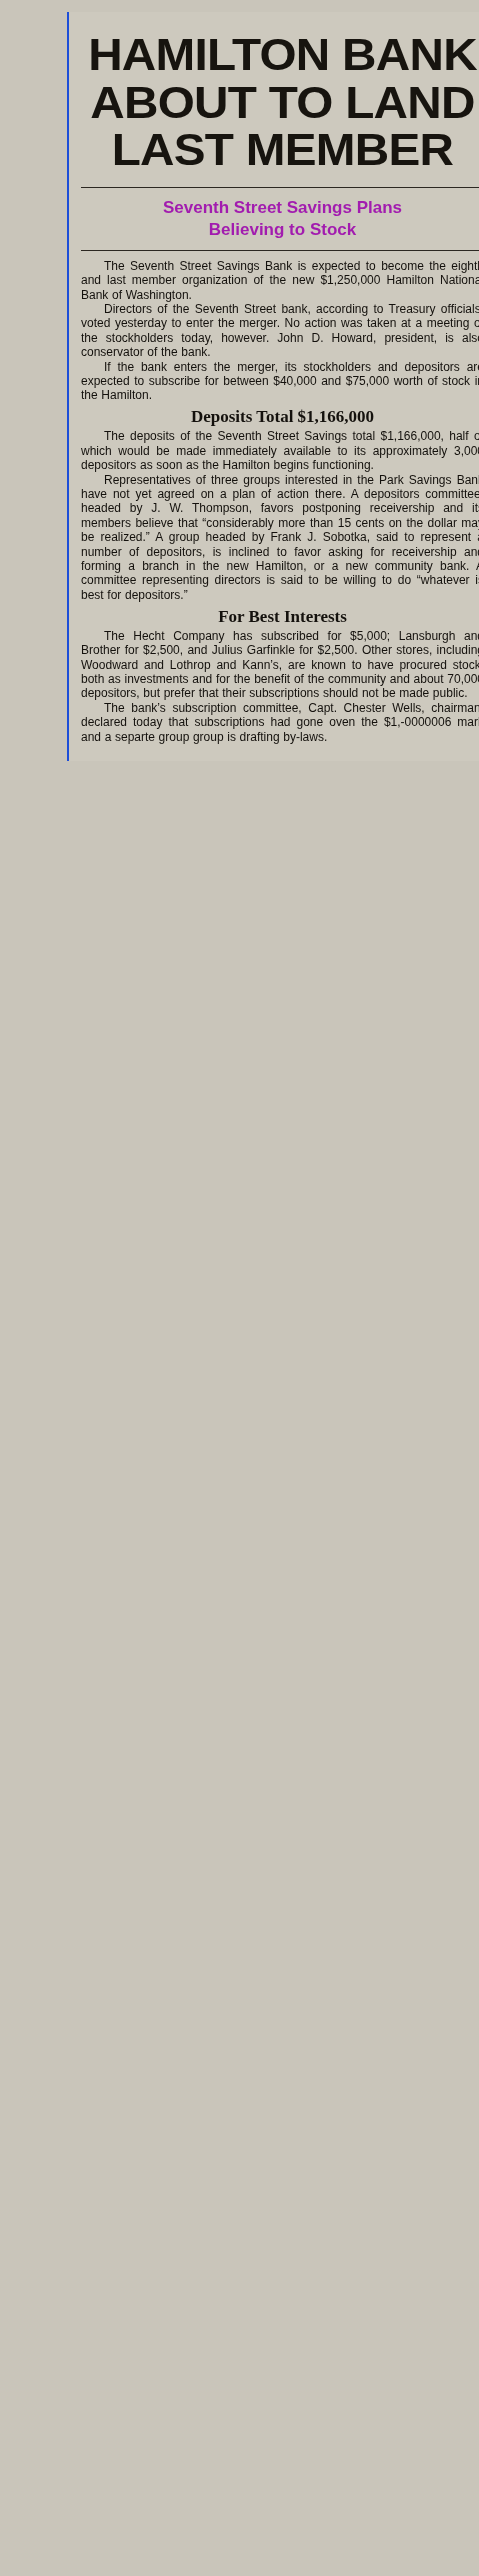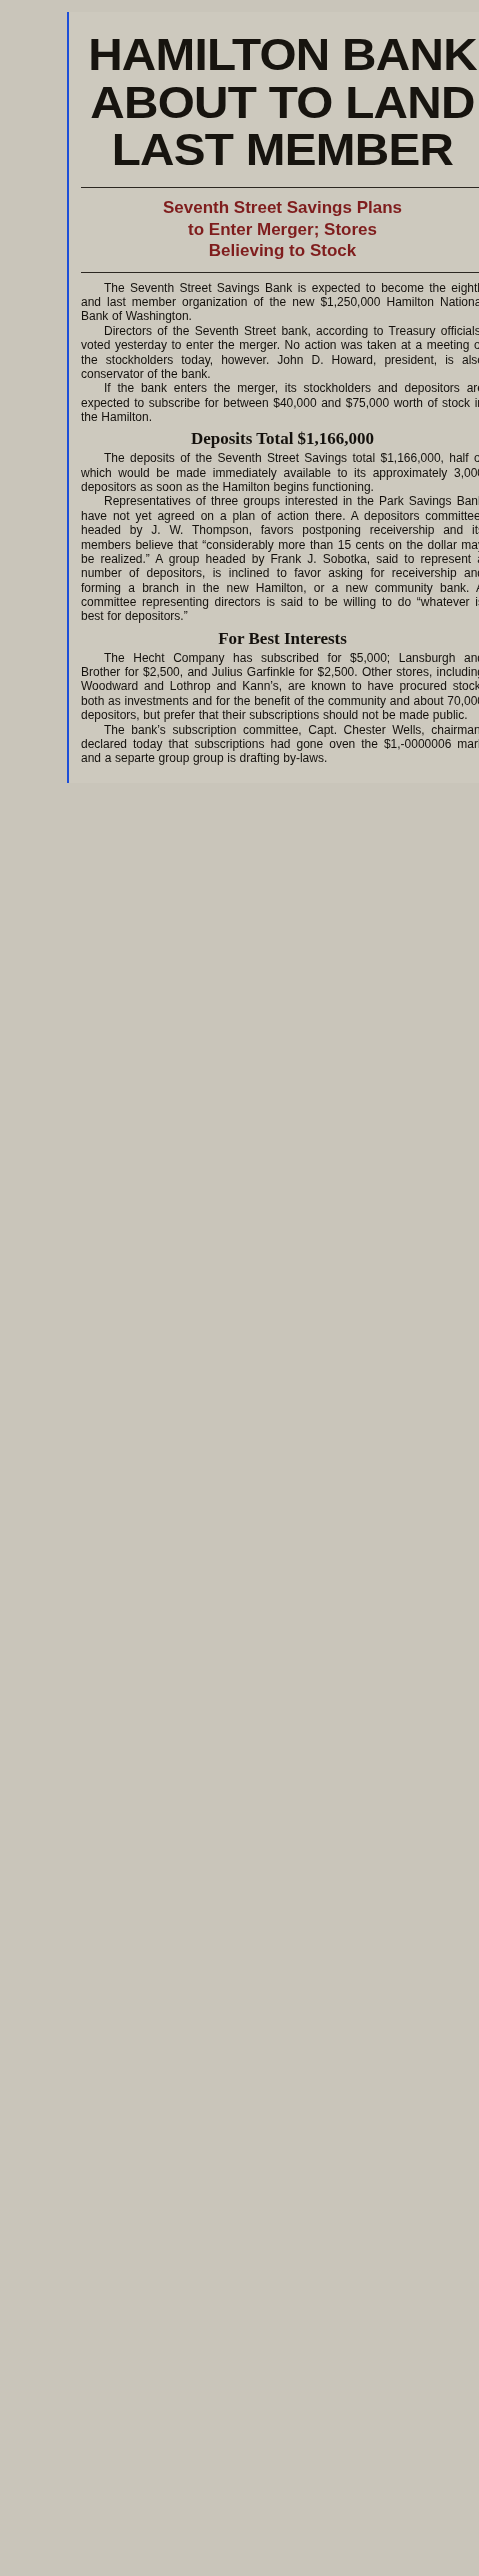--- a/index.html
+++ b/index.html
@@ -51,21 +51,21 @@
     border: 0;
     border-top: 1.3px solid #2b2721;
     margin: 10.8px 0 9.4px 0;
   }
   .subhead {
     text-align: center;
     font-family: "Liberation Sans", sans-serif;
     font-weight: bold;
     font-size: 17px;
     line-height: 1.28;
-    color: #7f1d1d;
+    color: #a21caf;
     margin: 0 4px 4px 4px;
   }
   .subhead .sh-line {
     display: block;
   }
   .rule2 {
     border: 0;
     border-top: 1.3px solid #2b2721;
     margin: 9.4px 0 8px 0;
   }
@@ -98,21 +98,20 @@
     <h1 class="headline">
       <span class="hl-line">HAMILTON BANK</span>
       <span class="hl-line">ABOUT TO LAND</span>
       <span class="hl-line">LAST MEMBER</span>
     </h1>
 
     <hr class="rule">
 
     <h2 class="subhead">
       <span class="sh-line">Seventh Street Savings Plans</span>
-      <span class="sh-line">to Enter Merger; Stores</span>
       <span class="sh-line">Believing to Stock</span>
     </h2>
 
     <hr class="rule2">
 
     <div class="body">
       <p>The Seventh Street Savings Bank is expected to become the eighth and last member organization of the new $1,250,000 Hamilton National Bank of Washington.</p>
       <p>Directors of the Seventh Street bank, according to Treasury officials, voted yesterday to enter the merger. No action was taken at a meeting of the stockholders today, however. John D. Howard, president, is also conservator of the bank.</p>
       <p>If the bank enters the merger, its stockholders and depositors are expected to subscribe for between $40,000 and $75,000 worth of stock in the Hamilton.</p>
 

